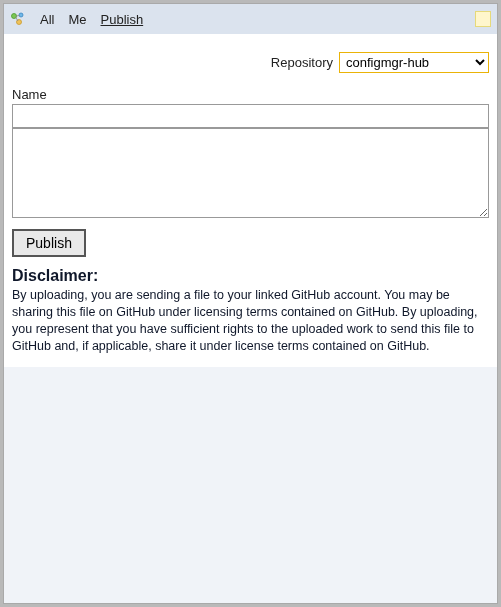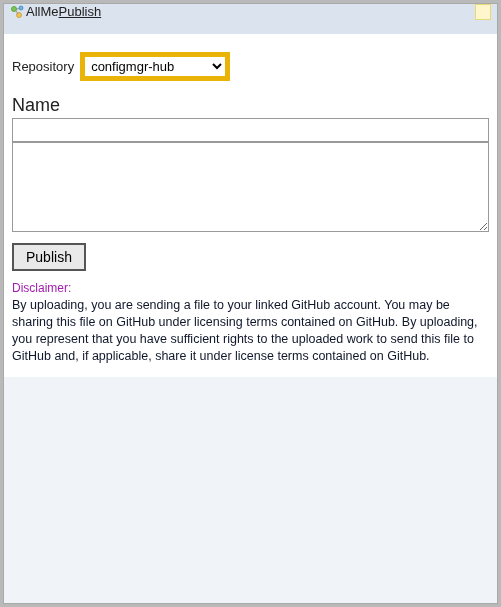--- a/index.html
+++ b/index.html
@@ -1,33 +1,33 @@
 <!DOCTYPE html>
 <html><head>
 <meta charset="utf-8">
 <style>
   * { box-sizing: border-box; margin: 0; padding: 0; }
   html, body { width: 501px; height: 607px; font-family: "Segoe UI", Tahoma, sans-serif; font-size: 13px; }
   body { background: #b9b9b9; padding: 3px; }
   .window { width: 100%; height: 100%; background: #f0f3f8; border: 1px solid #a9a9a9; display: flex; flex-direction: column; }
-  .toolbar { height: 30px; background: #dbe3ee; display: flex; align-items: flex-start; padding: 0 6px; }
+  .toolbar { height: 30px; background: #dbe3ee; display: flex; align-items: center; padding: 0 6px; gap: 14px; }
   .tool-icon { width: 16px; height: 16px; display: flex; align-items: center; justify-content: center; }
   .tab { font-size: 13px; color: #222; cursor: pointer; }
   .tab.active { text-decoration: underline; font-weight: 500; }
   .tb-spacer { flex: 1; }
   .tb-right { width: 16px; height: 16px; background: #fff6cc; border: 1px solid #e6d97a; }
   .content { background: #fff; padding: 10px 8px 12px 8px; }
-  .repo-row { display: flex; align-items: center; gap: 6px; margin-top: 8px; margin-bottom: 8px; }
+  .repo-row { display: flex; align-items: center; justify-content: flex-end; gap: 6px; margin-top: 8px; margin-bottom: 8px; }
   .repo-label { font-size: 13px; color: #222; }
-  select { font-size: 13px; padding: 1px 2px; border: 5px solid #eab308; background: #fff; width: 150px; font-family: inherit; }
-  .field-label { font-size: 18px; color: #222; margin-top: 14px; margin-bottom: 2px; display: block; }
+  select { font-size: 13px; padding: 1px 2px; border: 1px solid #eab308; background: #fff; width: 150px; font-family: inherit; }
+  .field-label { font-size: 13px; color: #222; margin-top: 14px; margin-bottom: 2px; display: block; }
   input[type="text"] { width: 100%; height: 24px; border: 1px solid #999; padding: 2px 4px; font-size: 13px; font-family: inherit; }
   textarea { width: 100%; height: 90px; border: 1px solid #999; padding: 2px 4px; font-size: 13px; font-family: inherit; resize: both; }
   .publish-btn { margin-top: 8px; padding: 4px 12px; font-size: 14px; font-family: inherit; background: #e9e9e9; border: 2px solid #555; cursor: pointer; }
-  .disclaimer-h { font-size: 12px; font-weight: normal; margin-top: 10px; color: #a21caf; }
+  .disclaimer-h { font-size: 16px; font-weight: bold; margin-top: 10px; color: #0f172a; }
   .disclaimer-p { font-size: 12.5px; color: #0f172a; line-height: 1.35; margin-top: 2px; }
   .filler { flex: 1; background: #f0f3f8; }
 </style>
 </head>
 <body>
 
 <div class="window">
   <div class="toolbar">
     <span class="tool-icon">
       <svg width="16" height="16" viewBox="0 0 16 16">

